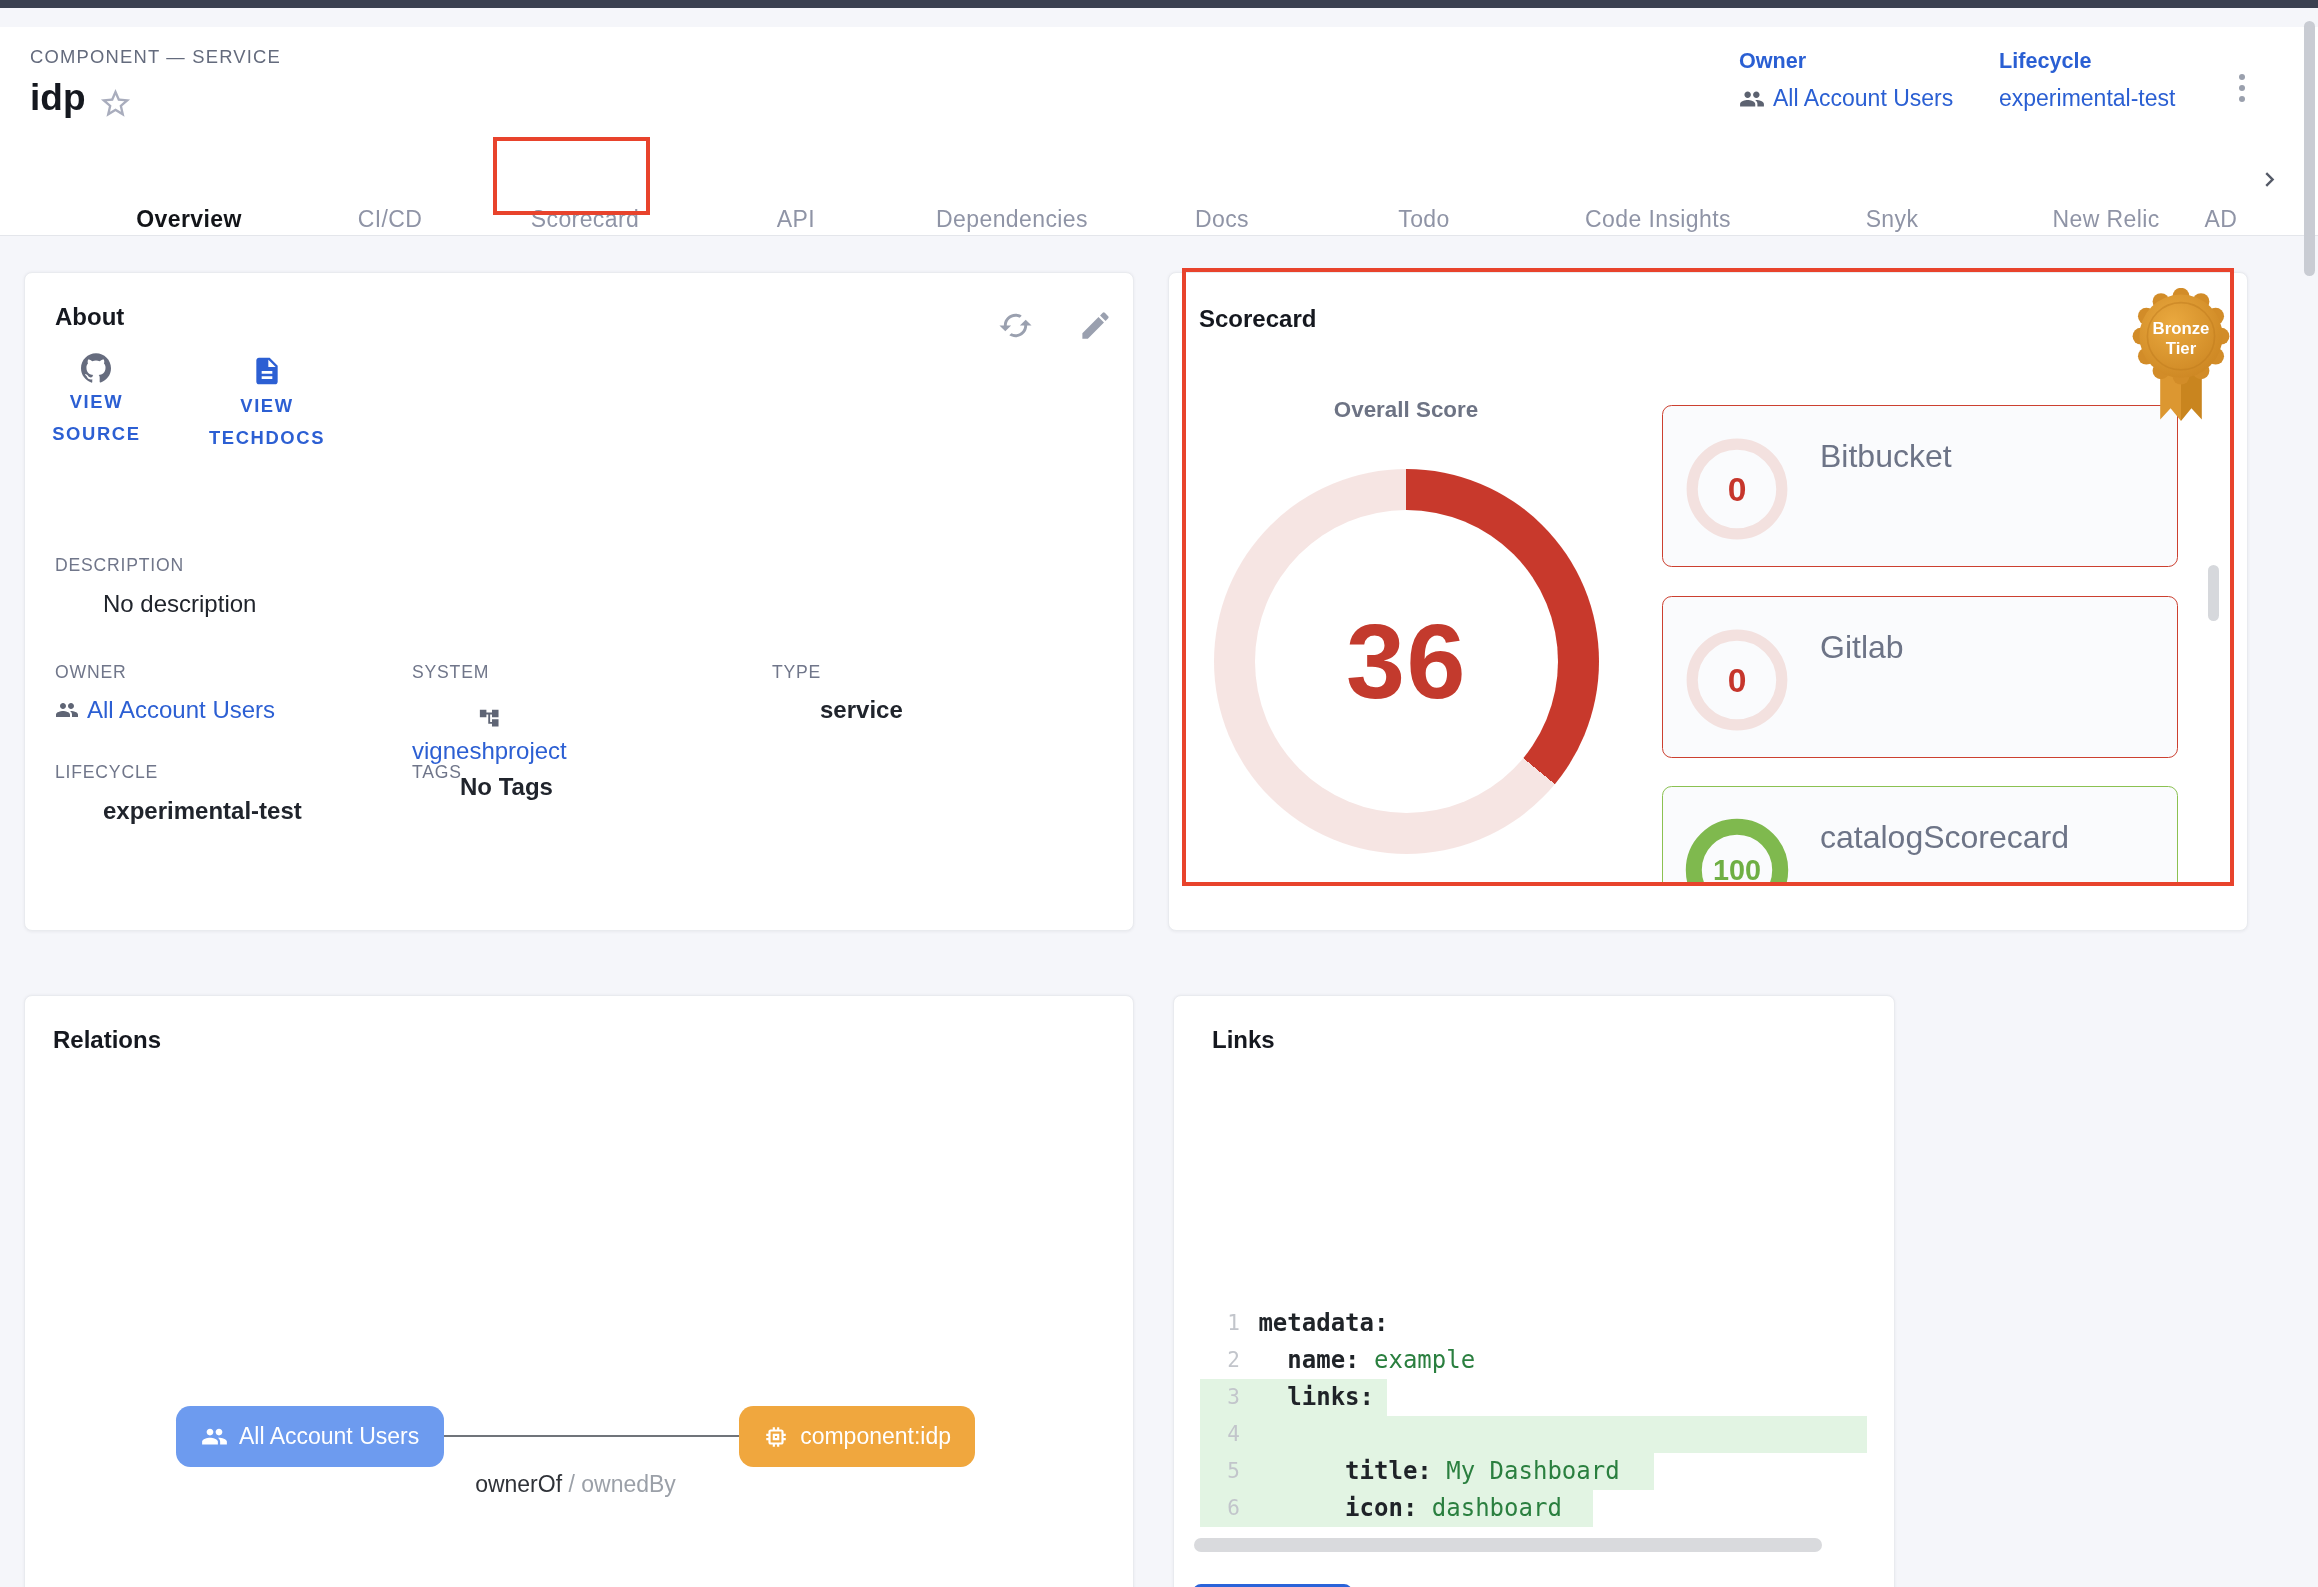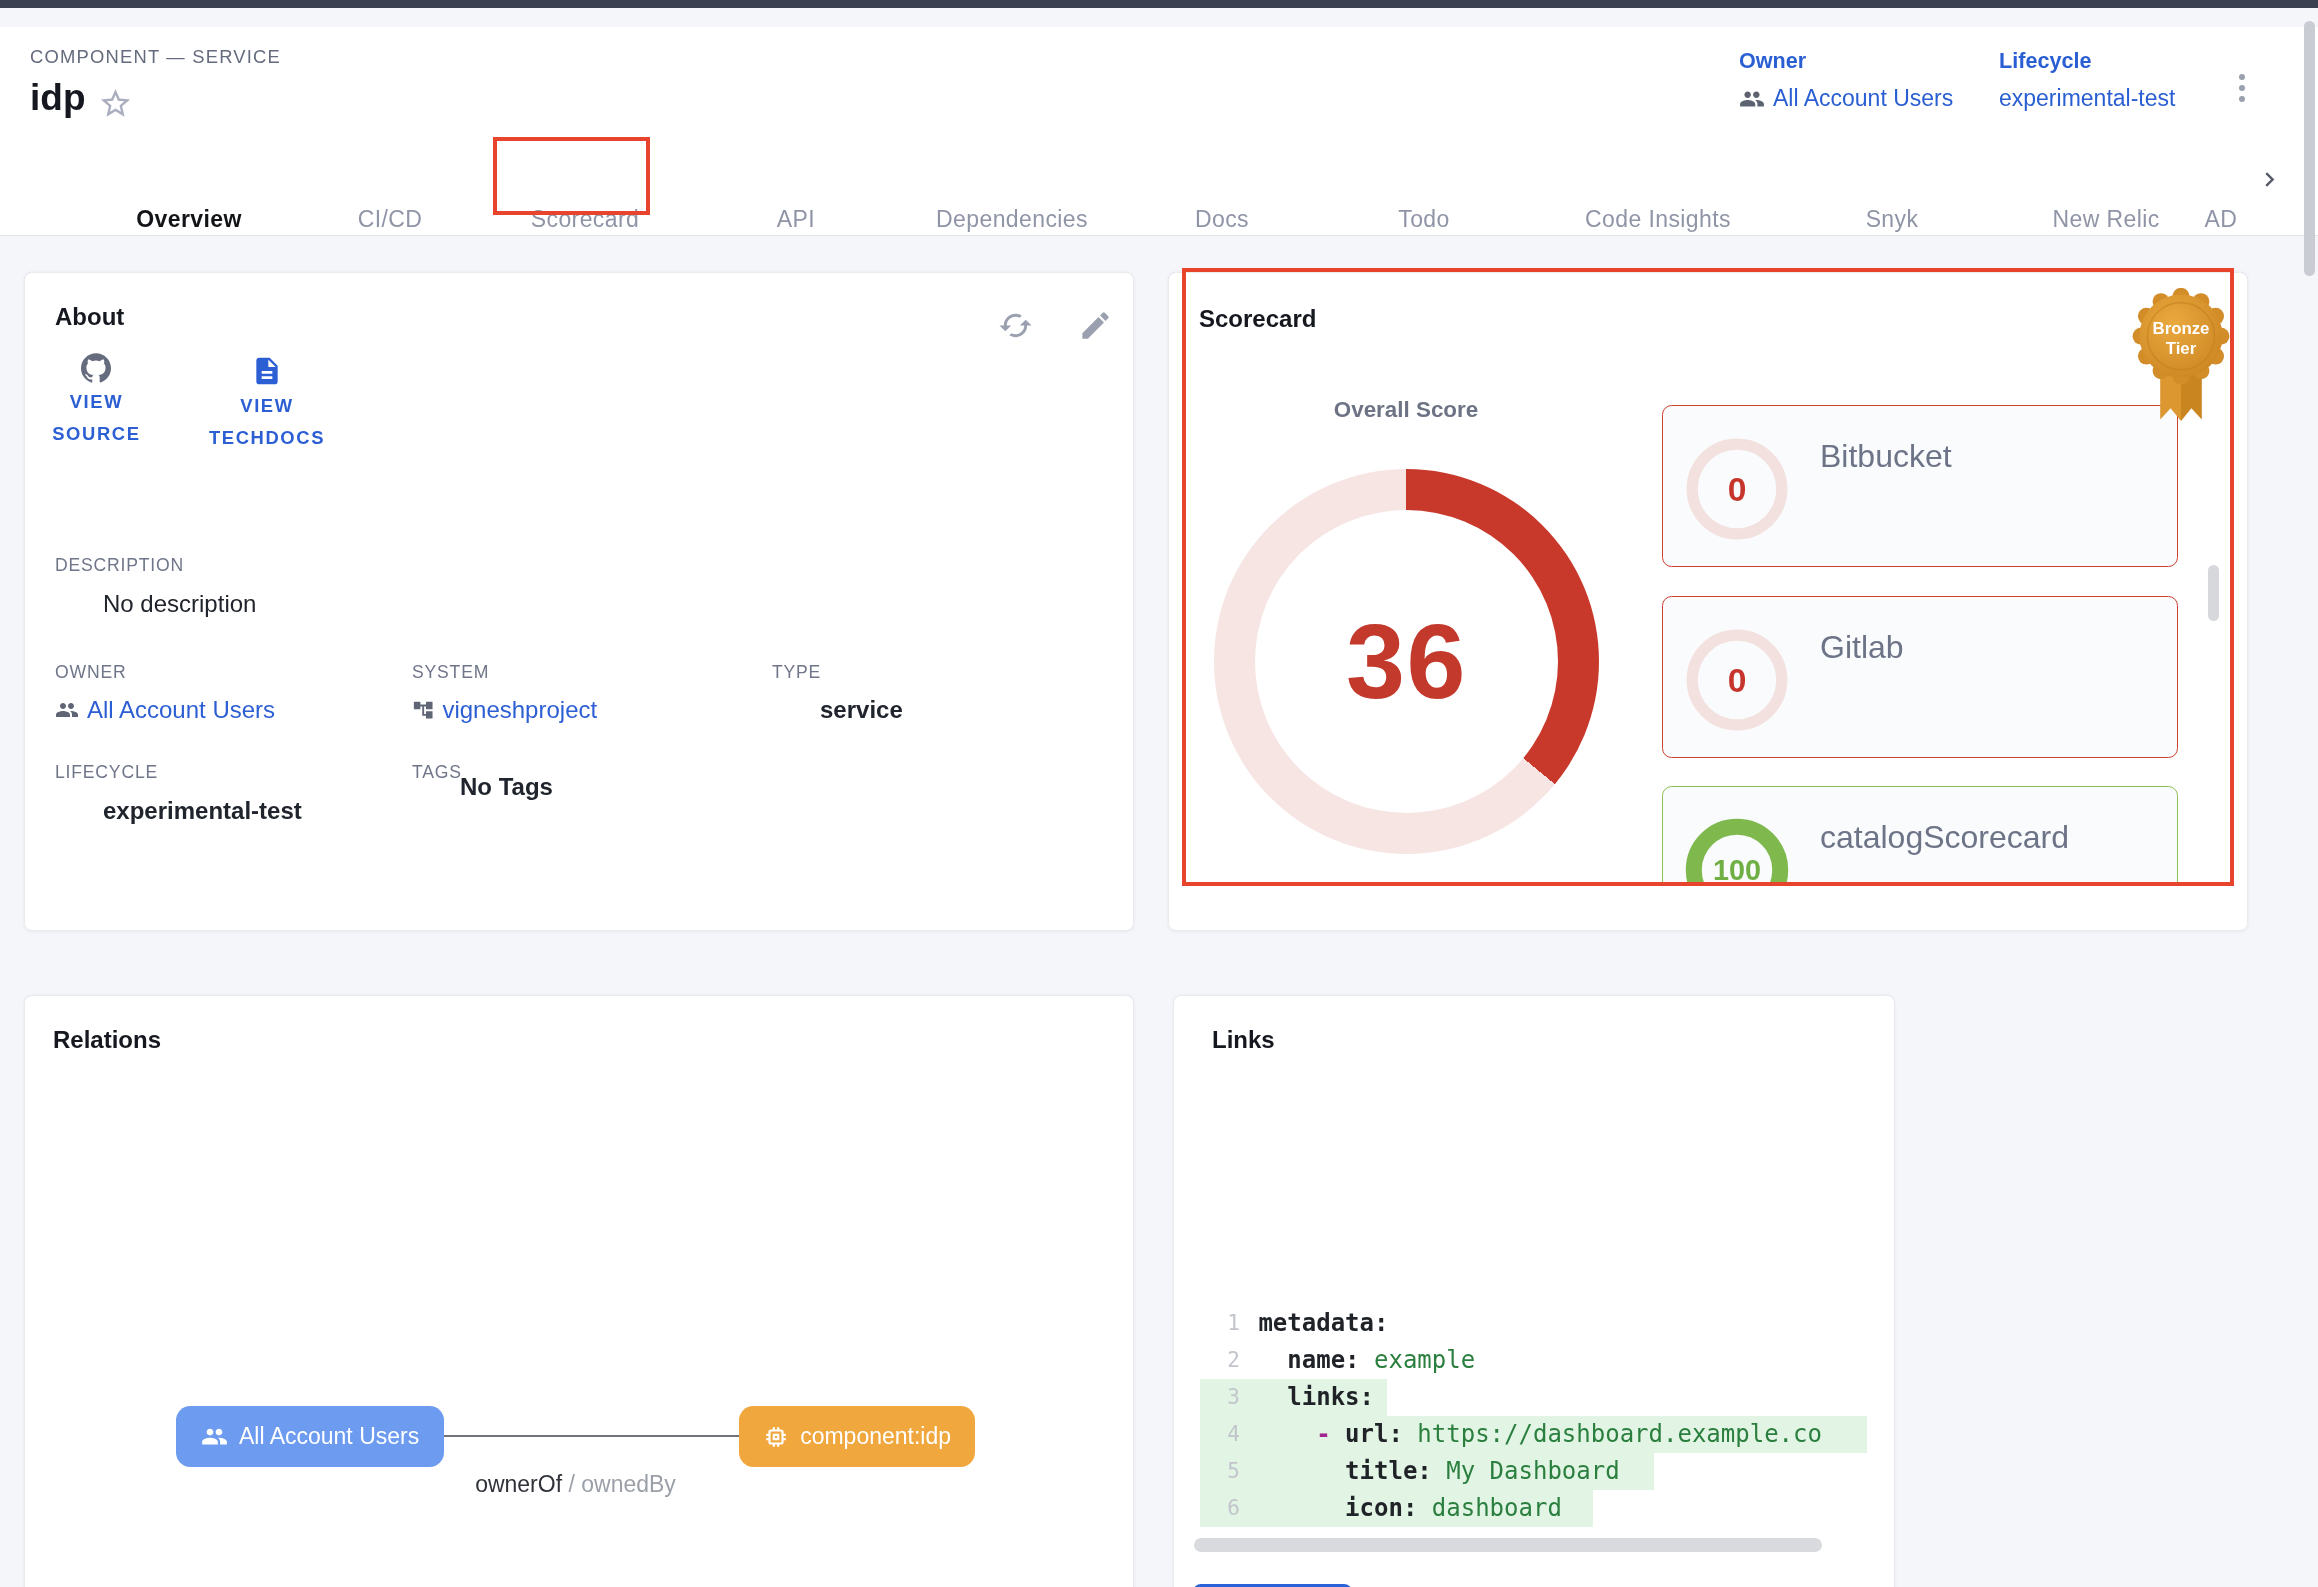--- a/index.html
+++ b/index.html
@@ -195,21 +195,21 @@
   <div class="abs fld-label" style="left:30px;top:389px;">OWNER</div>
   <div class="abs fld-link" style="left:30px;top:423px;">
     <span class="ic">
       <svg viewBox="0 0 24 24" width="24" height="24" fill="currentColor">
           <path d="M16 11c1.66 0 2.99-1.34 2.99-3S17.66 5 16 5c-1.66 0-3 1.34-3 3s1.34 3 3 3zm-8 0c1.66 0 2.99-1.34 2.99-3S9.66 5 8 5C6.34 5 5 6.34 5 8s1.34 3 3 3zm0 2c-2.33 0-7 1.17-7 3.5V19h14v-2.5c0-2.33-4.67-3.5-7-3.5zm8 0c-.29 0-.62.02-.97.05 1.16.84 1.97 1.97 1.97 3.45V19h6v-2.5c0-2.33-4.67-3.5-7-3.5z"></path>
         </svg>
     </span>
     <span>All Account Users</span>
   </div>
   <div class="abs fld-label" style="left:387px;top:389px;">SYSTEM</div>
-  <div class="abs fld-link" style="left:387px;top:423px;">
+  <div class="abs fld-link" style="left:387px;top:434px;flex-direction:column;">
     <span class="ic">
       <svg viewBox="0 0 24 24" width="22.4" height="22.4" fill="currentColor">
           <path d="M22 11V3h-7v3H9V3H2v8h7V8h2v10h4v3h7v-8h-7v3h-2V8h2v3z"></path>
         </svg>
     </span>
     <span>vigneshproject</span>
   </div>
   <div class="abs fld-label" style="left:747px;top:389px;">TYPE</div>
   <div class="abs fld-value bold" style="left:747px;top:423px;">service</div>
 
@@ -320,21 +320,20 @@
       <span class="cl"><span>  </span><span>name: </span><span class="tok-val">example</span></span>
     </div>
     <div class="code-row r3">
       <span class="hlbg"></span>
       <span class="ln">3</span>
       <span class="cl"><span>  </span><span>links:</span></span>
     </div>
     <div class="code-row r4">
       <span class="hlbg"></span>
       <span class="ln">4</span>
-      <span class="cl"><span>    </span><span class="tok-dash">- </span><span>url: </span><span class="tok-val">https://dashboard.example.co</span></span>
     </div>
     <div class="code-row r5">
       <span class="hlbg"></span>
       <span class="ln">5</span>
       <span class="cl"><span>      </span><span>title: </span><span class="tok-val">My Dashboard</span></span>
     </div>
     <div class="code-row r6">
       <span class="hlbg"></span>
       <span class="ln">6</span>
       <span class="cl"><span>      </span><span>icon: </span><span class="tok-val">dashboard</span></span>

